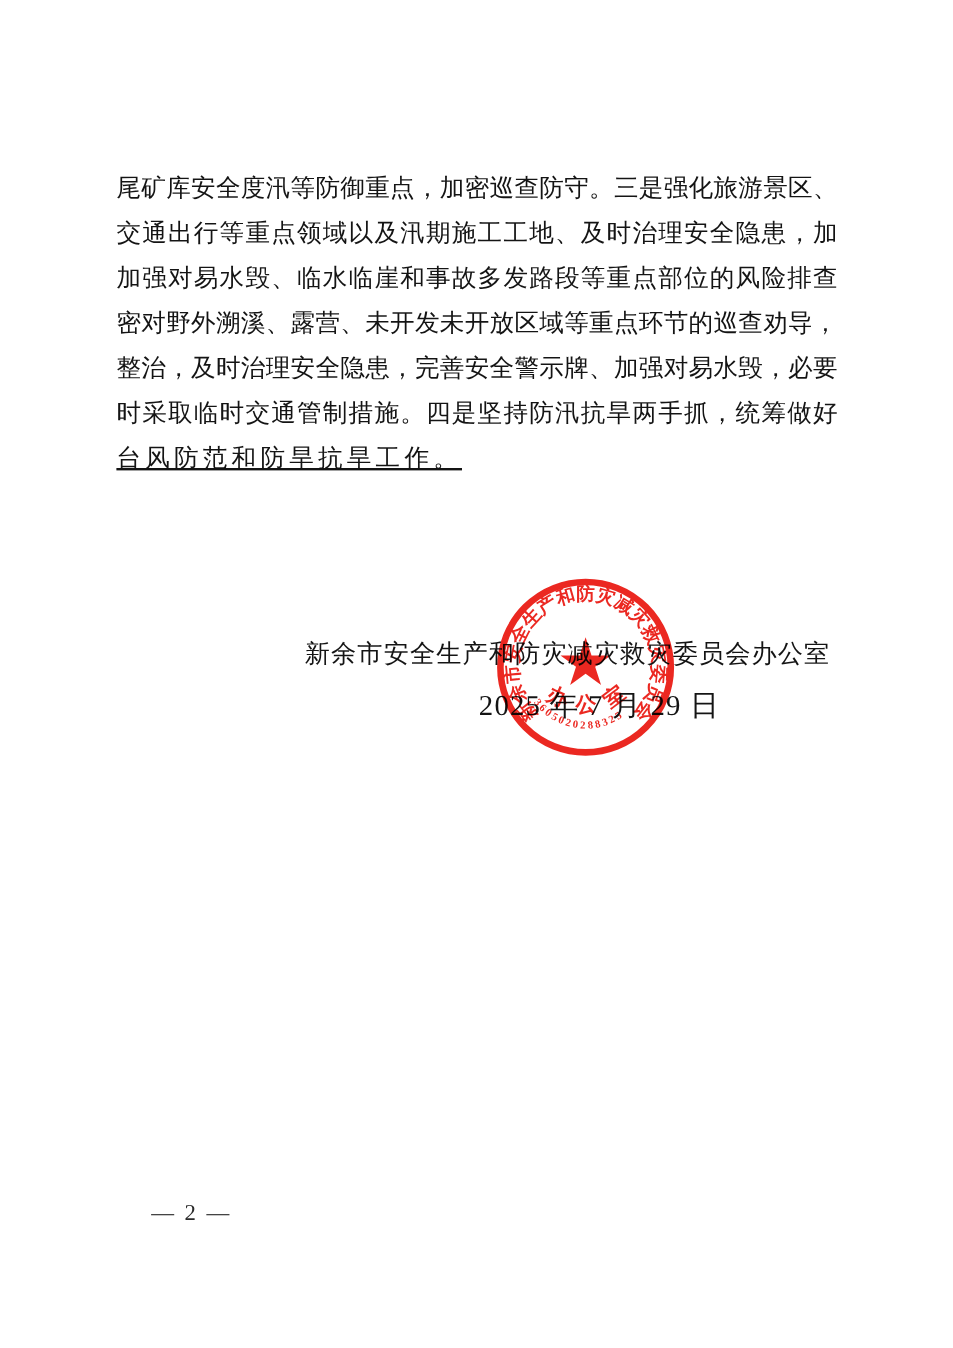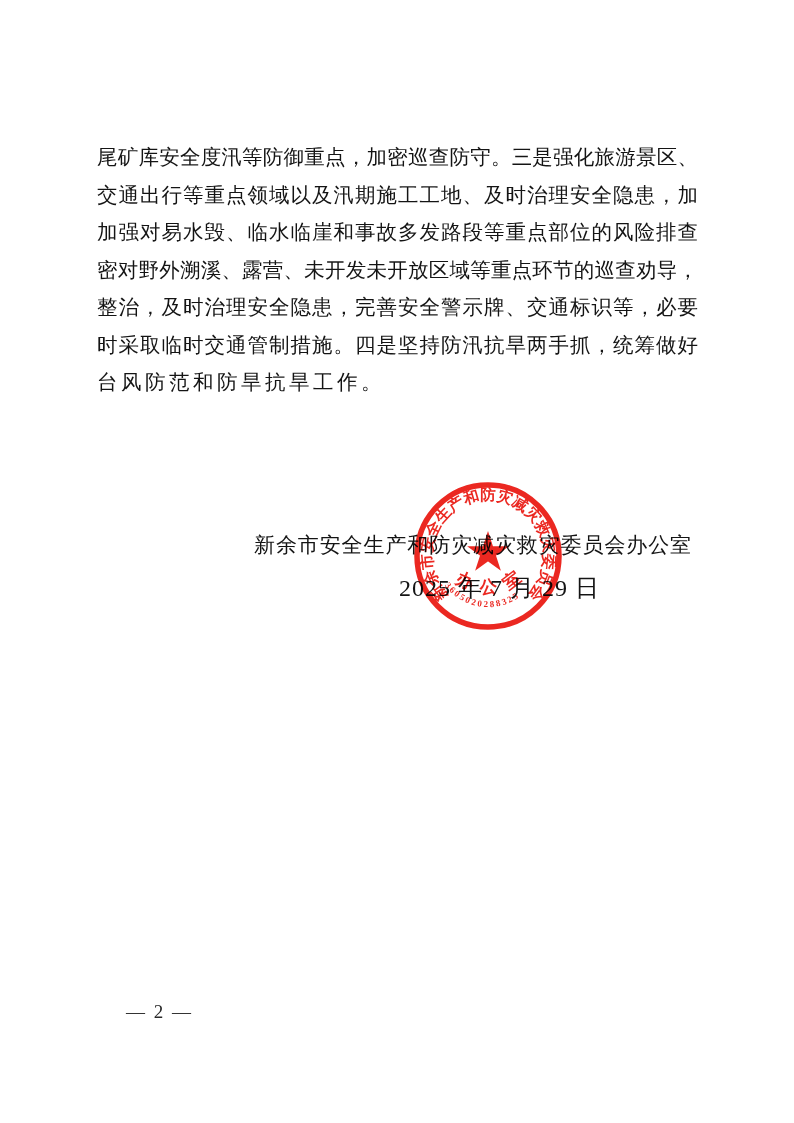--- a/index.html
+++ b/index.html
@@ -28,20 +28,21 @@
   .doc-line {
     text-align: justify;
     text-align-last: justify;
     text-justify: inter-character;
     white-space: nowrap;
   }
   .doc-line.last {
     text-align: center;
     text-align-last: left;
     letter-spacing: 3.5px;
+    text-decoration: underline;
   }
   
   .sig-office {
     position: absolute;
     left: 254px;
     top: 531px;
     font-size: 21px;
     letter-spacing: 0.9px;
     color: #141414;
     white-space: nowrap;
@@ -90,21 +91,21 @@
 </head>
 <body>
 
 <div class="page">
 
   <div class="doc-body">
     <div class="doc-line">尾矿库安全度汛等防御重点，加密巡查防守。三是强化旅游景区、</div>
     <div class="doc-line">交通出行等重点领域以及汛期施工工地、及时治理安全隐患，加</div>
     <div class="doc-line">加强对易水毁、临水临崖和事故多发路段等重点部位的风险排查</div>
     <div class="doc-line">密对野外溯溪、露营、未开发未开放区域等重点环节的巡查劝导，</div>
-    <div class="doc-line">整治，及时治理安全隐患，完善安全警示牌、交通标识等，必要</div>
+    <div class="doc-line">整治，及时治理安全隐患，完善安全警示牌、加强对易水毁，必要</div>
     <div class="doc-line">时采取临时交通管制措施。四是坚持防汛抗旱两手抓，统筹做好</div>
     <div class="doc-line last">台风防范和防旱抗旱工作。</div>
   </div>
 
   <div class="sig-office">新余市安全生产和防灾减灾救灾委员会办公室</div>
   <div class="sig-date">2025 年 7 月 29 日</div>
 
   <svg class="seal" viewBox="0 0 150 150" xmlns="http://www.w3.org/2000/svg">
     <defs>
       <path id="sealRingPath" d="M 35.4 114.6 A 56 56 0 1 1 114.6 114.6" fill="none"></path>

